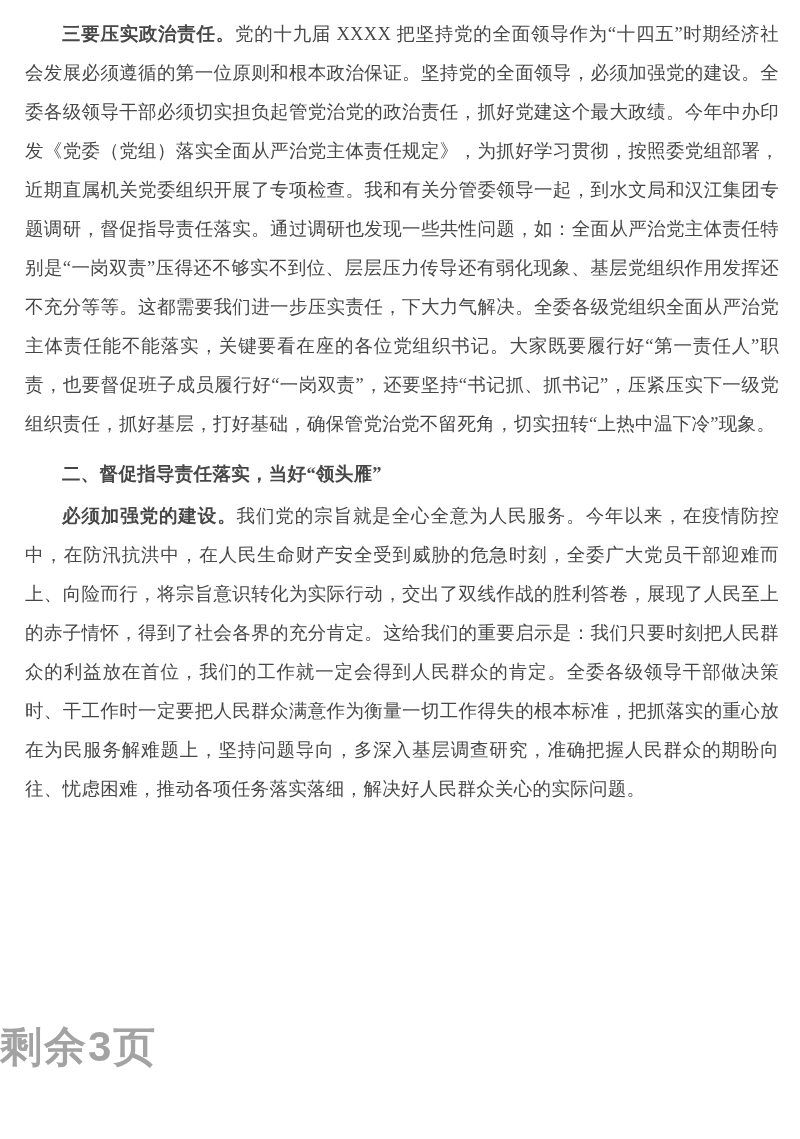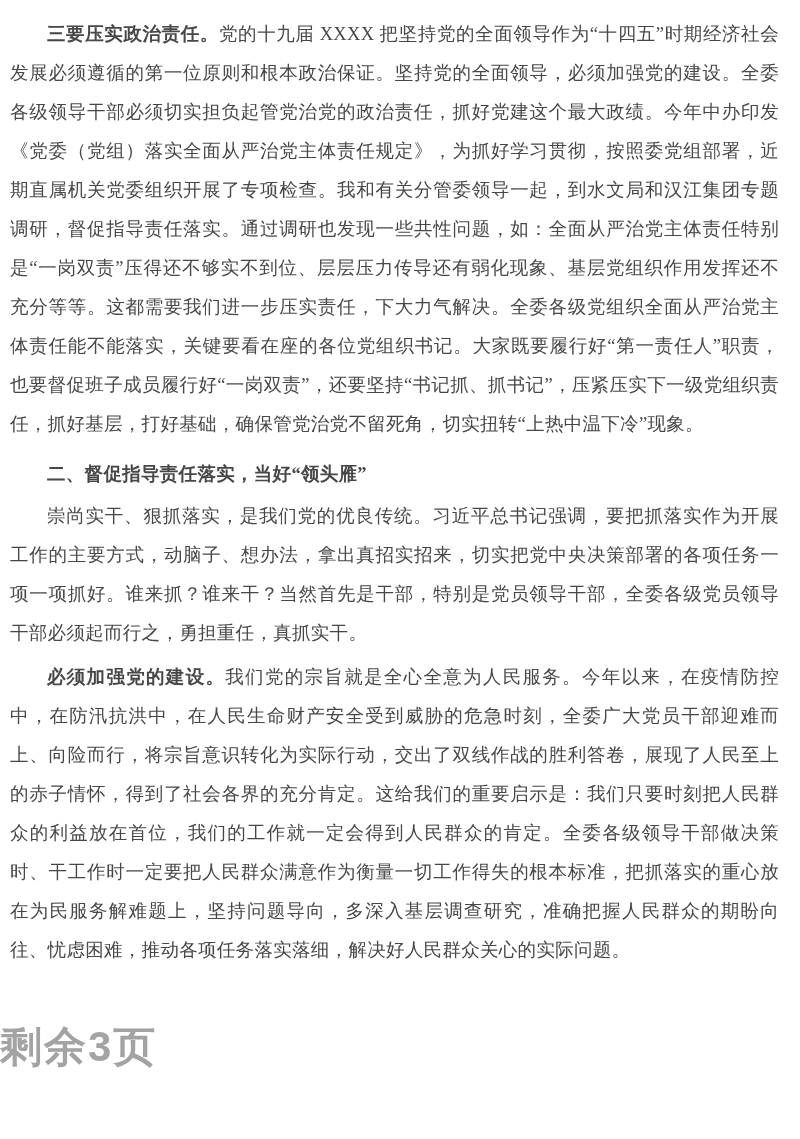--- a/index.html
+++ b/index.html
@@ -9,21 +9,21 @@
   }
   html,body{margin:0;padding:0;}
   body{
     width:800px;height:1139px;
     background:var(--page-bg);
     position:relative;
     overflow:hidden;
     font-family:"Liberation Serif",serif;
   }
   .page{
-    padding:15px 21px 0 10px;
+    padding:15px 21px 0 25px;
   }
   .body-para{
     font-size:18.5px;
     line-height:39px;
     color:var(--text-color);
     text-align:justify;
     text-indent:2em;
     margin:0 0 5px 0;
     letter-spacing:0.3px;
   }
@@ -53,21 +53,20 @@
 </style>
 </head>
 <body>
 
 <div class="page">
 
   <p class="body-para"><span class="lead">三要压实政治责任。</span><span>党的十九届 XXXX 把坚持党的全面领导作为“十四五”时期经济社会发展必须遵循的第一位原则和根本政治保证。坚持党的全面领导，必须加强党的建设。全委各级领导干部必须切实担负起管党治党的政治责任，抓好党建这个最大政绩。今年中办印发《党委（党组）落实全面从严治党主体责任规定》，为抓好学习贯彻，按照委党组部署，近期直属机关党委组织开展了专项检查。我和有关分管委领导一起，到水文局和汉江集团专题调研，督促指导责任落实。通过调研也发现一些共性问题，如：全面从严治党主体责任特别是“一岗双责”压得还不够实不到位、层层压力传导还有弱化现象、基层党组织作用发挥还不充分等等。这都需要我们进一步压实责任，下大力气解决。全委各级党组织全面从严治党主体责任能不能落实，关键要看在座的各位党组织书记。大家既要履行好“第一责任人”职责，也要督促班子成员履行好“一岗双责”，还要坚持“书记抓、抓书记”，压紧压实下一级党组织责任，抓好基层，打好基础，确保管党治党不留死角，切实扭转“上热中温下冷”现象。</span></p>
 
   <p class="body-para section-heading">二、督促指导责任落实，当好“领头雁”</p>
 
-  <p class="body-para"><span>崇尚实干、狠抓落实，是我们党的优良传统。习近平总书记强调，要把抓落实作为开展工作的主要方式，动脑子、想办法，拿出真招实招来，切实把党中央决策部署的各项任务一项一项抓好。谁来抓？谁来干？当然首先是干部，特别是党员领导干部，全委各级党员领导干部必须起而行之，勇担重任，真抓实干。</span></p>
 
   <p class="body-para"><span class="lead">必须加强党的建设。</span><span>我们党的宗旨就是全心全意为人民服务。今年以来，在疫情防控中，在防汛抗洪中，在人民生命财产安全受到威胁的危急时刻，全委广大党员干部迎难而上、向险而行，将宗旨意识转化为实际行动，交出了双线作战的胜利答卷，展现了人民至上的赤子情怀，得到了社会各界的充分肯定。这给我们的重要启示是：我们只要时刻把人民群众的利益放在首位，我们的工作就一定会得到人民群众的肯定。全委各级领导干部做决策时、干工作时一定要把人民群众满意作为衡量一切工作得失的根本标准，把抓落实的重心放在为民服务解难题上，坚持问题导向，多深入基层调查研究，准确把握人民群众的期盼向往、忧虑困难，推动各项任务落实落细，解决好人民群众关心的实际问题。</span></p>
 
 </div>
 
 <div class="paywall">
   <span>剩余3页</span>
 </div>
 
 </body></html>

